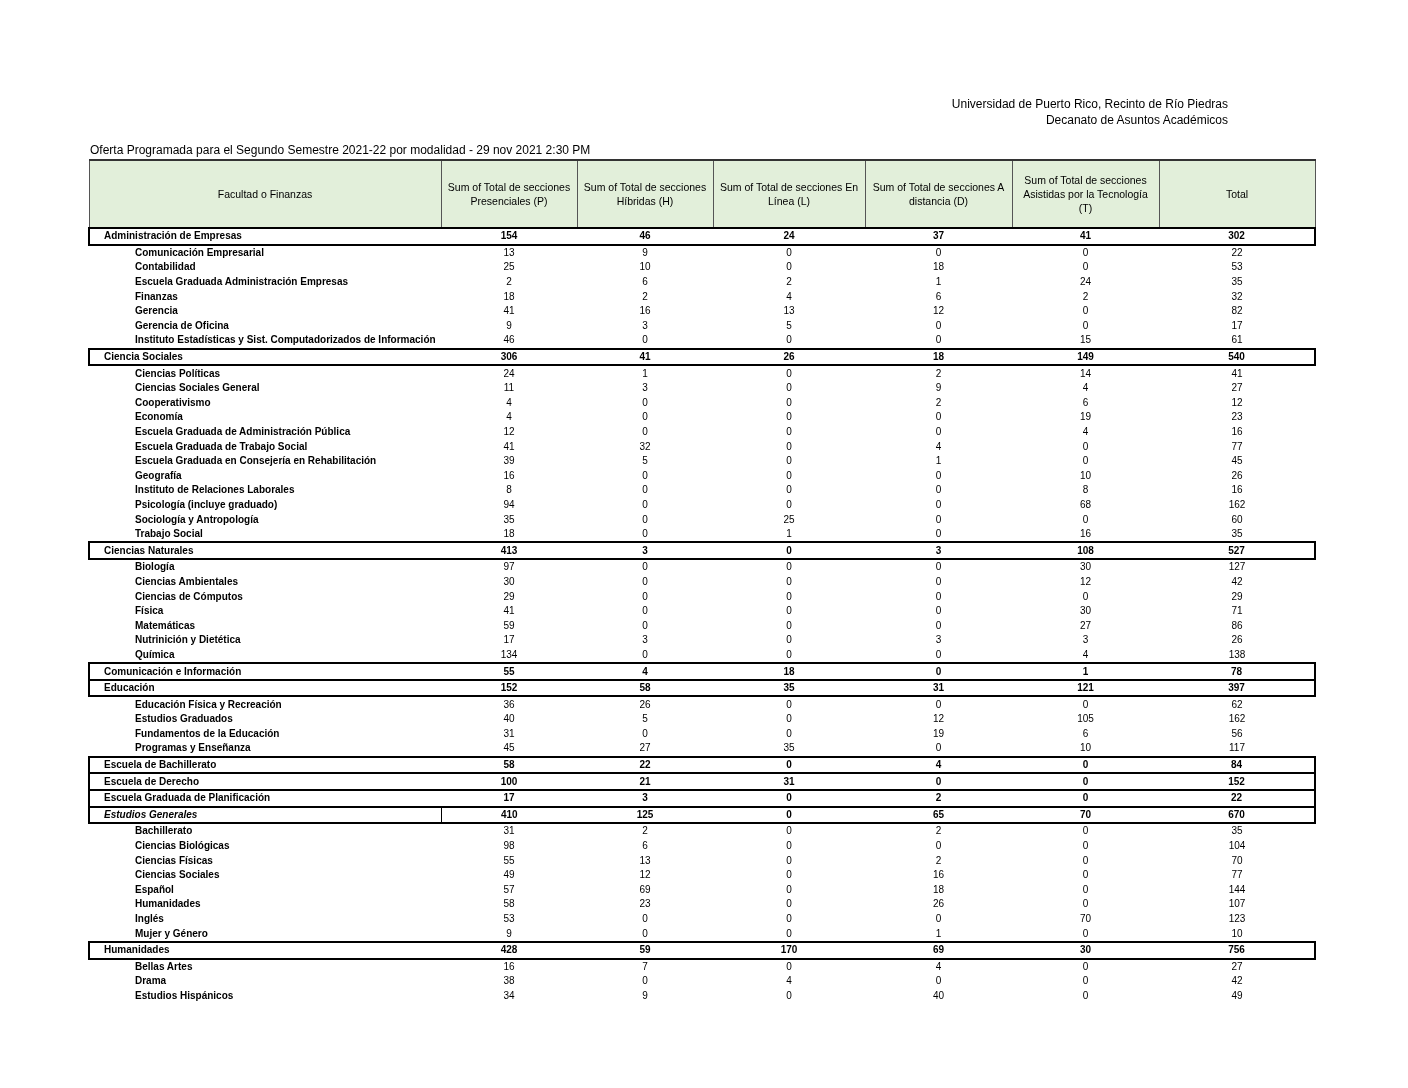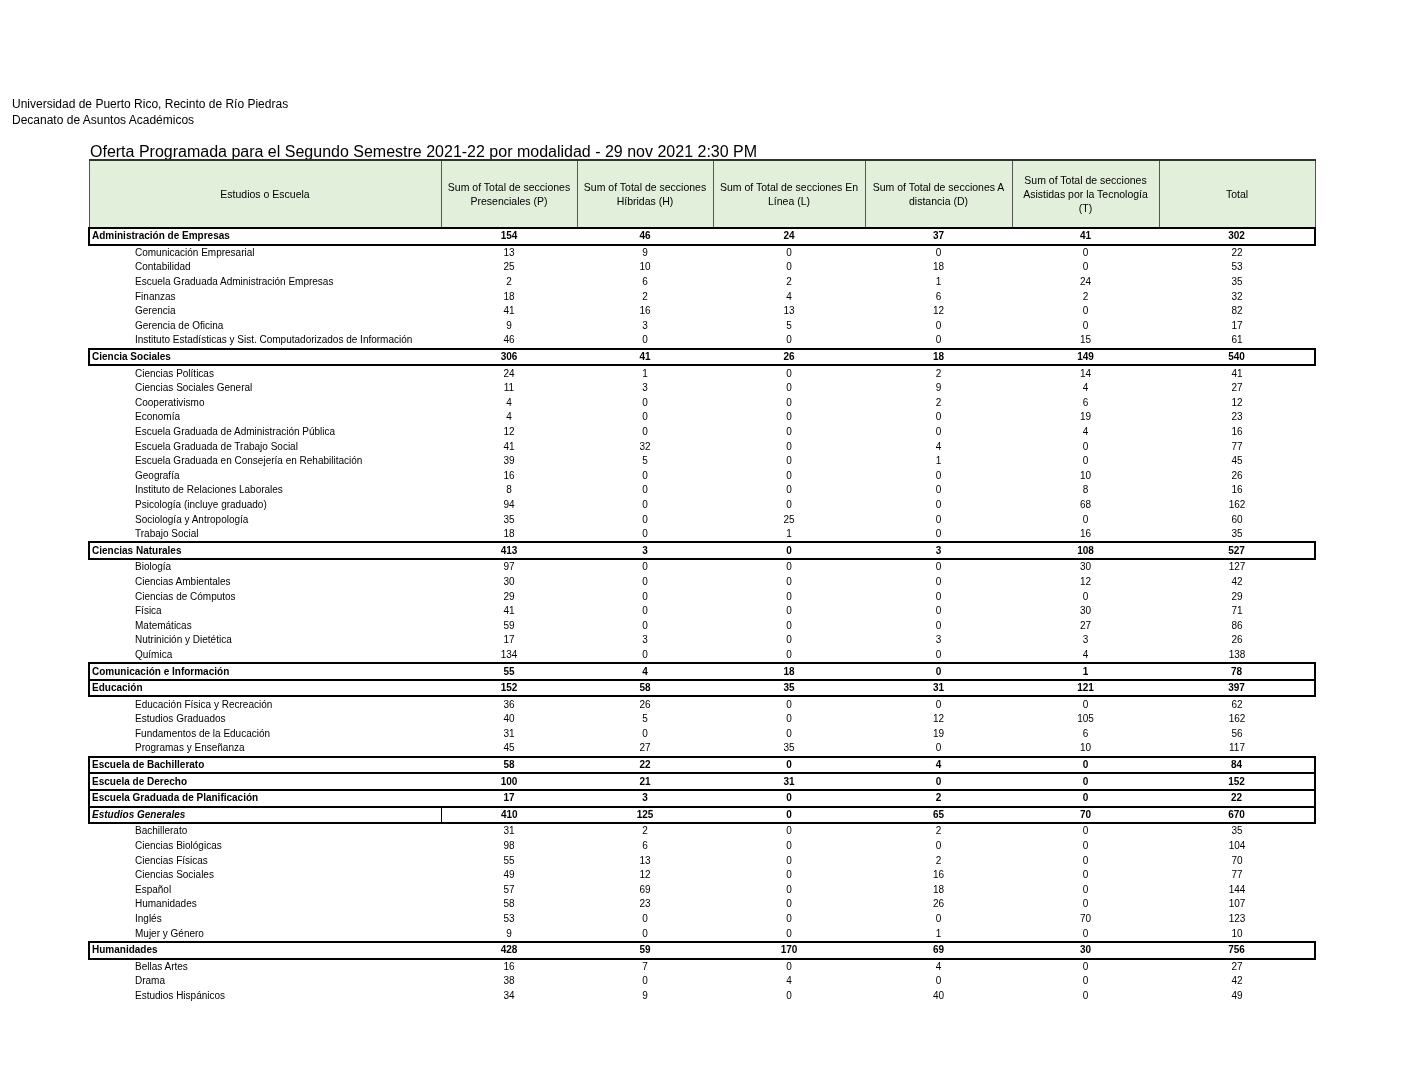--- a/index.html
+++ b/index.html
@@ -1,35 +1,35 @@
 <!DOCTYPE html>
 <html><head>
 <meta charset="utf-8">
 <style>
   html, body { margin: 0; padding: 0; background: #ffffff; }
   body { width: 1408px; height: 1088px; position: relative; font-family: "Liberation Sans", sans-serif; color: #000; overflow: hidden; }
-  .title-block { position: absolute; top: 96px; left: 12px; width: 1228px; text-align: left; font-size: 12px; line-height: 16px; }
-  .subtitle { position: absolute; top: 143px; left: 90px; font-size: 16px; }
+  .title-block { position: absolute; top: 96px; left: 0; width: 1228px; text-align: right; font-size: 12px; line-height: 16px; }
+  .subtitle { position: absolute; top: 143px; left: 90px; font-size: 12px; }
   table.report { position: absolute; top: 159px; left: 88px; width: 1226px; border-collapse: collapse; table-layout: fixed; font-size: 10px; }
   table.report col.c0 { width: 352px; }
   table.report col.c1 { width: 136px; }
   table.report col.c2 { width: 136px; }
   table.report col.c3 { width: 152px; }
   table.report col.c4 { width: 147px; }
   table.report col.c5 { width: 147px; }
   table.report col.c6 { width: 156px; }
   thead th { background: #e2efda; border: 1px solid #555; font-weight: normal; font-size: 10.5px; line-height: 14px; height: 66px; padding: 0 3px; text-align: center; vertical-align: middle; }
   thead tr th { border-top: 2px solid #333; }
   tbody td { height: 14.6px; padding: 0; line-height: 14px; text-align: center; white-space: nowrap; }
   tbody td.name { text-align: left; }
   tr.faculty td { font-weight: bold; border-top: 2px solid #000; border-bottom: 2px solid #000; }
-  tr.faculty td:first-child { border-left: 2px solid #000; padding-left: 2px; }
+  tr.faculty td:first-child { border-left: 2px solid #000; padding-left: 14px; }
   tr.faculty td:last-child { border-right: 2px solid #000; }
   tr.faculty.split td:first-child { border-right: 1px solid #000; font-style: italic; }
-  tr.dept td.name { padding-left: 46px; }
+  tr.dept td.name { padding-left: 46px; font-weight: bold; }
 </style>
 </head>
 <body>
 
 <div class="title-block">
   <div>Universidad de Puerto Rico, Recinto de Río Piedras</div>
   <div>Decanato de Asuntos Académicos</div>
 </div>
 <div class="subtitle">Oferta Programada para el Segundo Semestre 2021-22 por modalidad - 29 nov 2021 2:30 PM</div>
 
@@ -38,21 +38,21 @@
     <col class="c0">
       <col class="c1">
       <col class="c2">
       <col class="c3">
       <col class="c4">
       <col class="c5">
       <col class="c6">
   </colgroup>
   <thead>
     <tr>
-      <th>Estudios o Escuela</th>
+      <th>Facultad o Finanzas</th>
       <th>Sum of Total de secciones Presenciales (P)</th>
       <th>Sum of Total de secciones Híbridas (H)</th>
       <th>Sum of Total de secciones En Línea (L)</th>
       <th>Sum of Total de secciones A distancia (D)</th>
       <th>Sum of Total de secciones Asistidas por la Tecnología (T)</th>
       <th>Total</th>
     </tr>
   </thead>
   <tbody id="table-body">
       <tr class="faculty">

